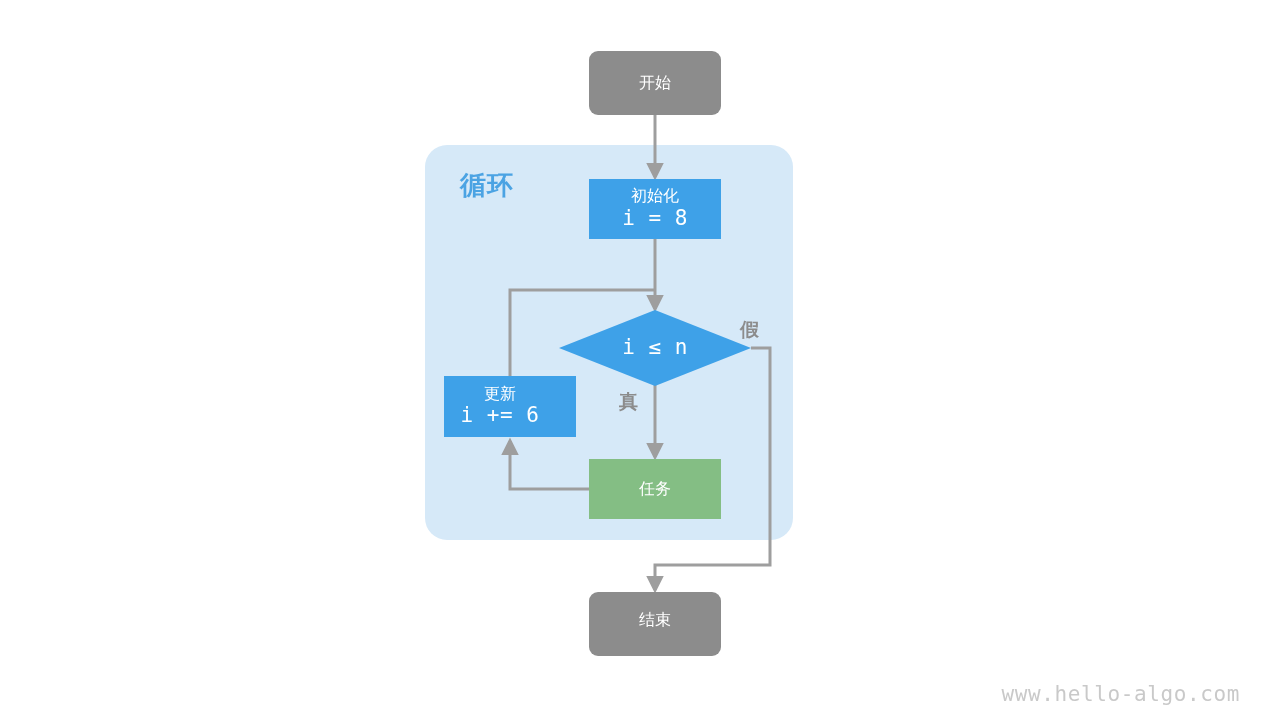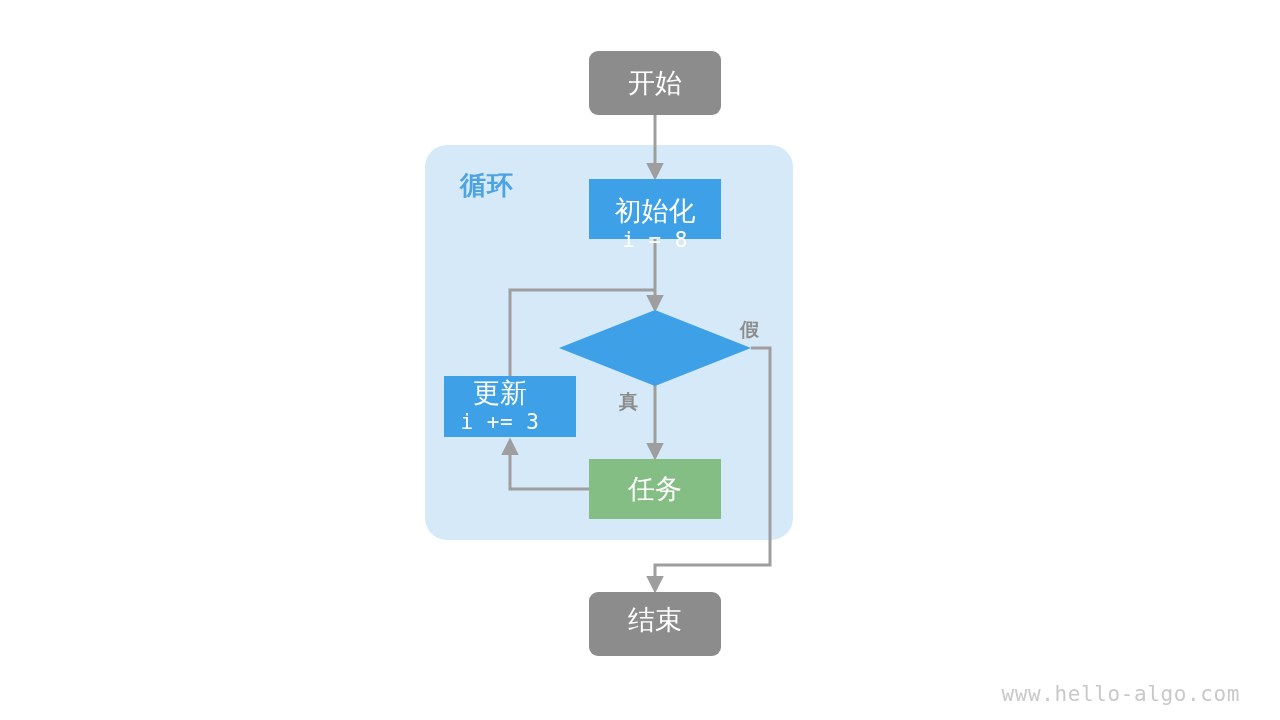--- a/index.html
+++ b/index.html
@@ -37,31 +37,31 @@
     align-items: center;
     justify-content: center;
     color: #ffffff;
     text-align: center;
     line-height: 1.22;
     pointer-events: none;
     white-space: pre;
   }
   .cn {
     font-family: "Liberation Sans", "DejaVu Sans", sans-serif;
-    font-size: 27px;
+    font-size: 16px;
   }
   .mono {
     font-family: "DejaVu Sans Mono", "Liberation Mono", monospace;
     font-size: 21px;
     letter-spacing: 0.5px;
   }
 
   #start-label   { left: 589px; top: 51px;  width: 132px; height: 64px; }
   #end-label     { left: 589px; top: 592px; width: 132px; height: 56px; }
-  #init-label    { left: 589px; top: 179px; width: 132px; height: 60px; margin-top: 15px; }
+  #init-label    { left: 589px; top: 179px; width: 132px; height: 60px; }
   #update-label  { left: 444px; top: 376px; width: 112px; height: 61px; }
   #cond-label    { left: 560px; top: 312px; width: 190px; height: 72px; }
   #task-label    { left: 589px; top: 459px; width: 132px; height: 60px; }
 
   
   .group-title {
     position: absolute;
     left: 460px;
     top: 168px;
     color: #4BA3E3;
@@ -133,24 +133,27 @@
 
   <div class="node-label" id="start-label">
     <span class="cn">开始</span>
   </div>
 
   <div class="node-label" id="init-label">
     <span class="cn">初始化</span>
     <span class="mono">i = 8</span>
   </div>
 
+  <div class="node-label" id="cond-label">
+    <span class="mono">i ≤ n</span>
+  </div>
 
   <div class="node-label" id="update-label">
     <span class="cn">更新</span>
-    <span class="mono">i += 3</span>
+    <span class="mono">i += 6</span>
   </div>
 
   <div class="node-label" id="task-label">
     <span class="cn">任务</span>
   </div>
 
   <div class="node-label" id="end-label">
     <span class="cn">结束</span>
   </div>
 

